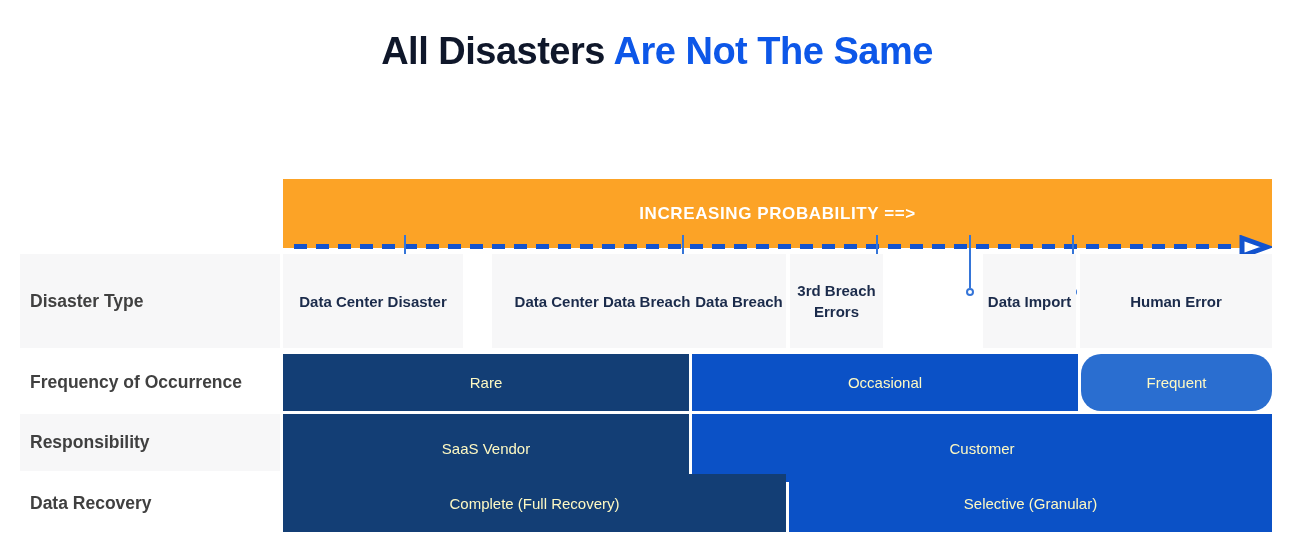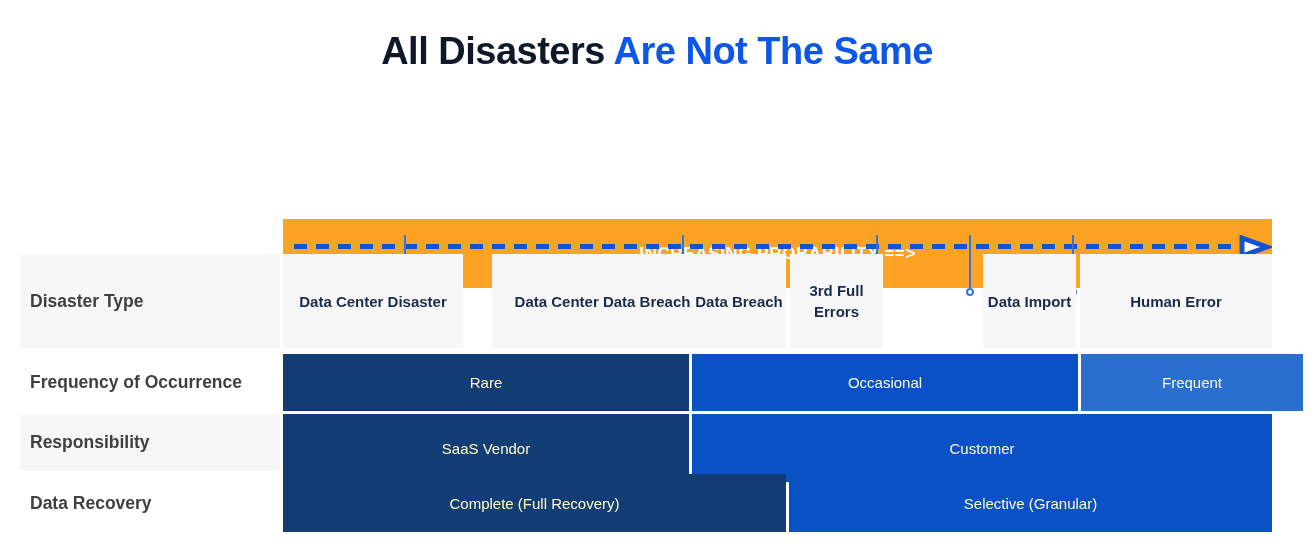--- a/index.html
+++ b/index.html
@@ -12,21 +12,21 @@
     position:absolute;top:30px;left:0;width:100%;text-align:center;
     font-size:38px;font-weight:700;letter-spacing:-0.5px;
   }
   .title .navy{color:#0f172a;}
   .title .blue{color:#0D57E8;}
 
   
   .banner{
     position:absolute;left:283px;top:179px;width:989px;height:69px;background:#FCA326;
     display:flex;align-items:center;justify-content:center;
-    color:#ffffff;font-weight:700;font-size:17px;letter-spacing:0.6px;margin-top:40px;
+    color:#ffffff;font-weight:700;font-size:17px;letter-spacing:0.6px;
   }
 
   
   .dash-line{
     position:absolute;left:294px;top:244px;width:942px;height:5px;
     background:repeating-linear-gradient(90deg,#1353CE 0 13px,transparent 13px 22px);
   }
   .arrow-head{position:absolute;left:1238px;top:235px;}
 
   
@@ -69,21 +69,21 @@
     position:absolute;display:flex;align-items:center;justify-content:center;
     color:#fef9c3;font-size:15px;font-weight:400;text-align:center;
   }
   .bg-navy{background:#133E75;}
   .bg-blue{background:#0B51C6;}
   .bg-lblue{background:#2A6ED0;}
 
   .fq{top:354px;height:57px;}
   .fq1{left:283px;width:406px;}
   .fq2{left:692px;width:386px;}
-  .fq3{left:1081px;width:222px;}
+  .fq3{left:1081px;width:191px;border-radius:20px;}
 
   .rs{top:414px;height:68px;}
   .rs1{left:283px;width:406px;}
   .rs2{left:692px;width:580px;}
 
   .dr{top:474px;height:58px;}
   .dr1{left:283px;width:503px;text-align:center;}
   .dr2{left:789px;width:483px;}
 </style>
 </head>
@@ -131,21 +131,21 @@
   <div class="rowlabel rl-gray rl3">
       <span>Responsibility</span>
     </div>
   <div class="rowlabel rl-white rl4">
       <span>Data Recovery</span>
     </div>
 
   <div class="dtcell dt1">Data Center Disaster</div>
   <div class="dtcell dt2">Data Center Data Breach</div>
   <div class="dtcell dt3">Data Breach</div>
-  <div class="dtcell dt4">3rd Full Errors</div>
+  <div class="dtcell dt4">3rd Breach Errors</div>
   <div class="dtcell dt6">Data Import</div>
   <div class="dtcell dt7">Human Error</div>
 
   <div class="vcell bg-navy fq fq1">Rare</div>
   <div class="vcell bg-blue fq fq2">Occasional</div>
   <div class="vcell bg-lblue fq fq3">Frequent</div>
 
   <div class="vcell bg-navy rs rs1">SaaS Vendor</div>
   <div class="vcell bg-blue rs rs2">Customer</div>
 

